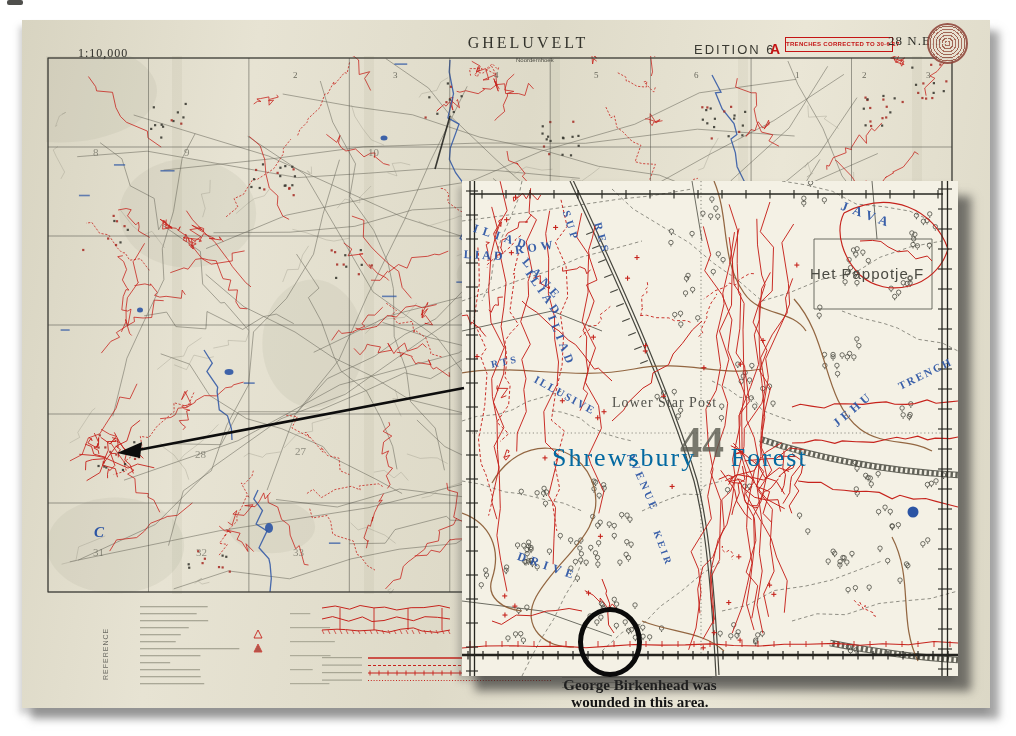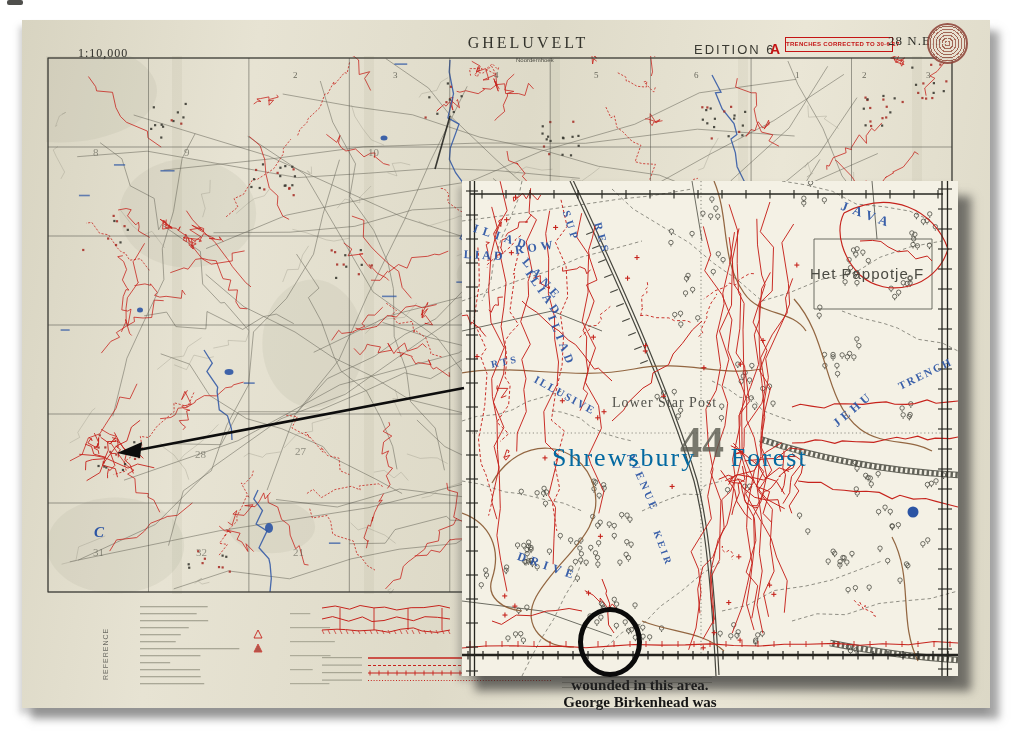--- a/index.html
+++ b/index.html
@@ -634,21 +634,21 @@
     <div class="gnum" style="left:773px;top:50px">1</div>
     <div class="gnum" style="left:840px;top:50px">2</div>
     <div class="gnum" style="left:904px;top:50px">3</div>
     <div class="gnum2" style="left:71px;top:126px">8</div>
     <div class="gnum2" style="left:162px;top:126px">9</div>
     <div class="gnum2" style="left:346px;top:126px">10</div>
     <div class="gnum2" style="left:173px;top:428px">28</div>
     <div class="gnum2" style="left:273px;top:425px">27</div>
     <div class="gnum2" style="left:71px;top:526px">31</div>
     <div class="gnum2" style="left:174px;top:526px">32</div>
-    <div class="gnum2" style="left:271px;top:526px">21</div>
+    <div class="gnum2" style="left:271px;top:526px">33</div>
     <div class="village" style="left:494px;top:37px">Noordemhoek</div>
     <div class="corps" style="left:72px;top:504px">C</div>
     <div class="refv">REFERENCE</div>
   </div>
 
   <div class="inset">
     <svg id="inset-svg" width="496" height="495" viewBox="0 0 496 495">
         <rect x="0" y="0" width="496" height="495" fill="#f4f1e5"></rect>
         <path d="M0.0,40.0L41.1,34.7L77.7,29.7L117.8,23.9L156.6,18.2L188.1,15.0L230.0,8.0" stroke="#55554b" stroke-width="0.8" stroke-dasharray="3.5 2.8" fill="none" opacity="0.8"></path>
         <path d="M60.0,0.0L56.0,18.6L45.4,43.7L39.3,57.7L31.4,81.7L29.1,98.5L20.0,120.0" stroke="#55554b" stroke-width="0.8" stroke-dasharray="3.5 2.8" fill="none" opacity="0.8"></path>
@@ -1463,16 +1463,16 @@
 
     <div class="wound-circle"></div>
   </div>
 
   <svg id="overlay" width="1016" height="736">
     <line x1="464" y1="388" x2="138" y2="450" stroke="#0d0d0d" stroke-width="2.6"></line>
     <polygon points="117,453 142,442 140,458" fill="#0d0d0d"></polygon>
   </svg>
 
   <div class="caption">
+    <span style="display:block">George Birkenhead was</span>
     <span style="display:block">wounded in this area.</span>
-    <span style="display:block">George Birkenhead was</span>
   </div>
 </div>
 
 </body></html>

